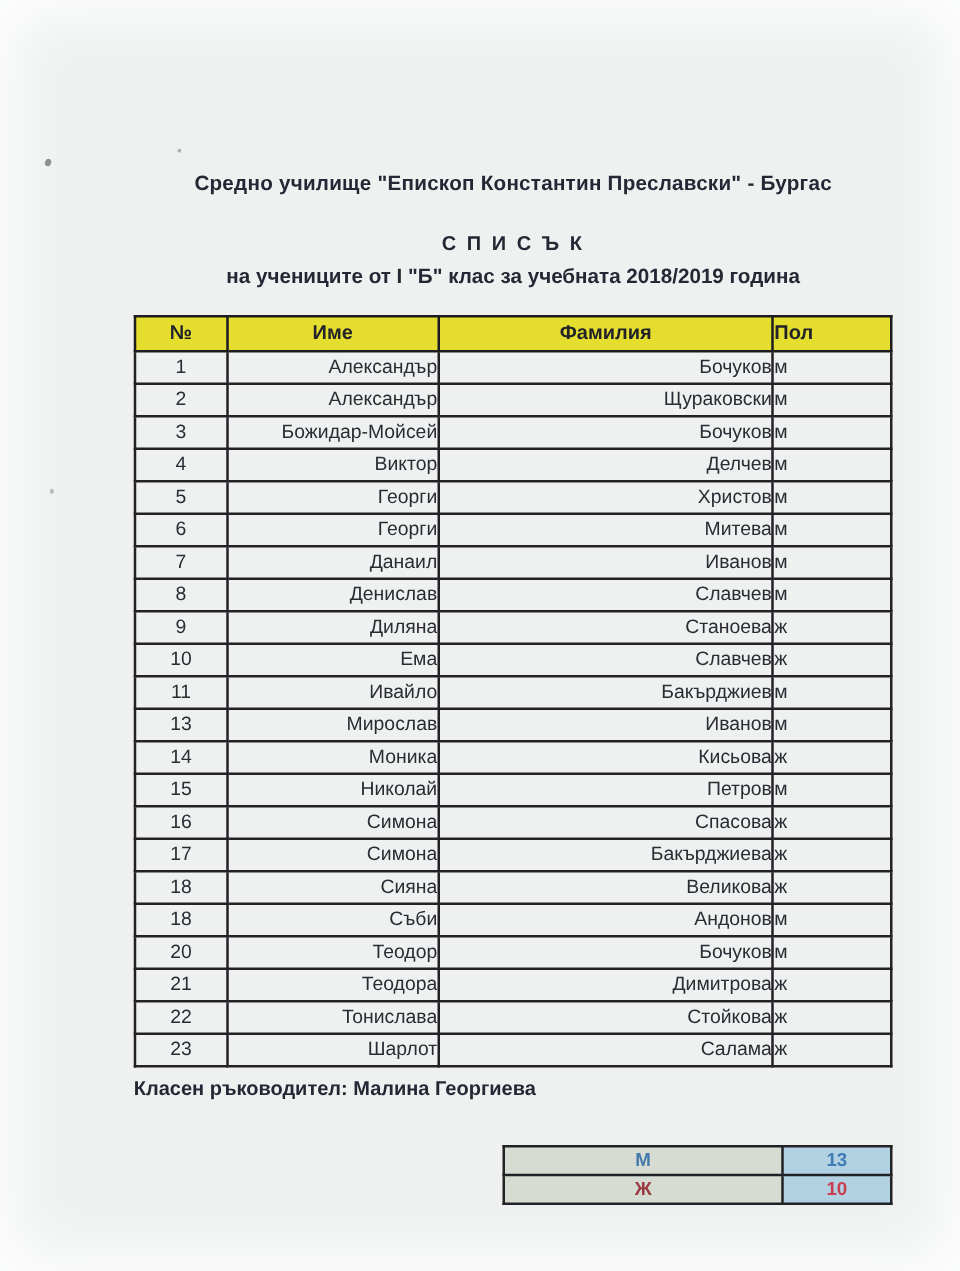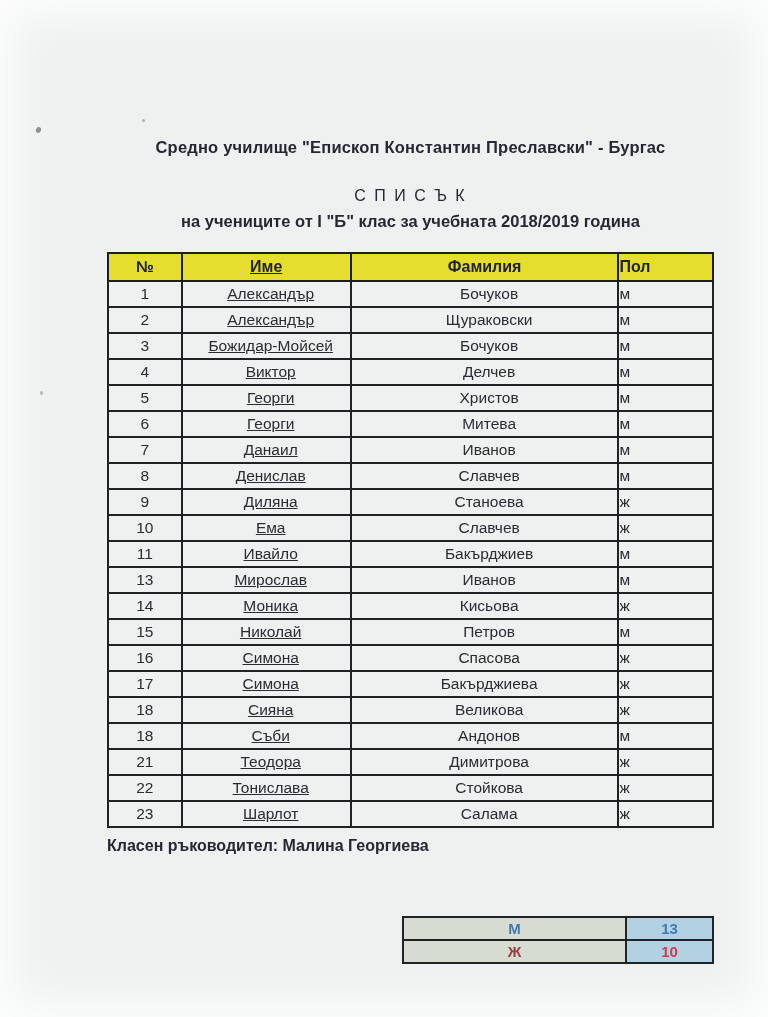--- a/index.html
+++ b/index.html
@@ -7,21 +7,21 @@
     position:relative;
     width:768px;height:1017px;
     background:#eff1f1;
     box-shadow: inset 0 0 46px 14px rgba(255,255,255,.85);
     font-family:"Liberation Sans","DejaVu Sans",sans-serif;
     color:#262734;
     overflow:hidden;
   }
   .content{position:absolute;left:107px;top:0;width:607px;}
   .school{margin-top:138px;text-align:center;font-weight:bold;font-size:16.5px;letter-spacing:.2px;}
-  .doc-title{margin-top:30px;text-align:center;font-weight:normal;font-size:16px;letter-spacing:2px;}
+  .doc-title{margin-top:30px;text-align:center;font-weight:bold;font-size:16px;letter-spacing:2px;}
   .doc-subtitle{margin-top:7px;text-align:center;font-weight:bold;font-size:16.5px;}
 
   table.students{
     margin-top:21px;width:607px;
     border-collapse:collapse;
     border:2.5px solid #1d1d20;
     table-layout:fixed;
   }
   table.students th{
     background:#e5de2e;
@@ -29,24 +29,24 @@
     height:26px;font-size:16px;font-weight:bold;
     padding:0;text-align:center;color:#222329;
   }
   table.students td{
     border:2px solid #222226;
     height:24px;font-size:15.5px;
     padding:0 0 0 0;vertical-align:middle;color:#2a2b33;
     white-space:nowrap;overflow:hidden;
   }
   table.students .c0{width:12%;text-align:center;}
-  table.students .c1{width:28%;text-decoration:underline;}
+  table.students .c1{width:28%;}
   table.students .c2{width:44.5%;}
   table.students .c3{width:15.5%;text-align:left;}
-  table.students td.c1, table.students td.c2{padding-left:9px;text-align:center;}
+  table.students td.c1, table.students td.c2{padding-left:9px;text-align:right;}
 
   .teacher{margin-top:9px;font-weight:bold;font-size:16px;}
 
   table.summary{
     position:absolute;left:402px;top:916px;width:306px;
     border-collapse:collapse;border:2.5px solid #222226;
     table-layout:fixed;
   }
   table.summary td{
     border:2px solid #222226;height:21px;
@@ -183,20 +183,26 @@
           <tr>
             <td class="c0">18</td>
             <td class="c1">Сияна</td>
             <td class="c2">Великова</td>
             <td class="c3">ж</td>
           </tr>
           <tr>
             <td class="c0">18</td>
             <td class="c1">Съби</td>
             <td class="c2">Андонов</td>
+            <td class="c3">м</td>
+          </tr>
+          <tr>
+            <td class="c0">20</td>
+            <td class="c1">Теодор</td>
+            <td class="c2">Бочуков</td>
             <td class="c3">м</td>
           </tr>
           <tr>
             <td class="c0">21</td>
             <td class="c1">Теодора</td>
             <td class="c2">Димитрова</td>
             <td class="c3">ж</td>
           </tr>
           <tr>
             <td class="c0">22</td>

